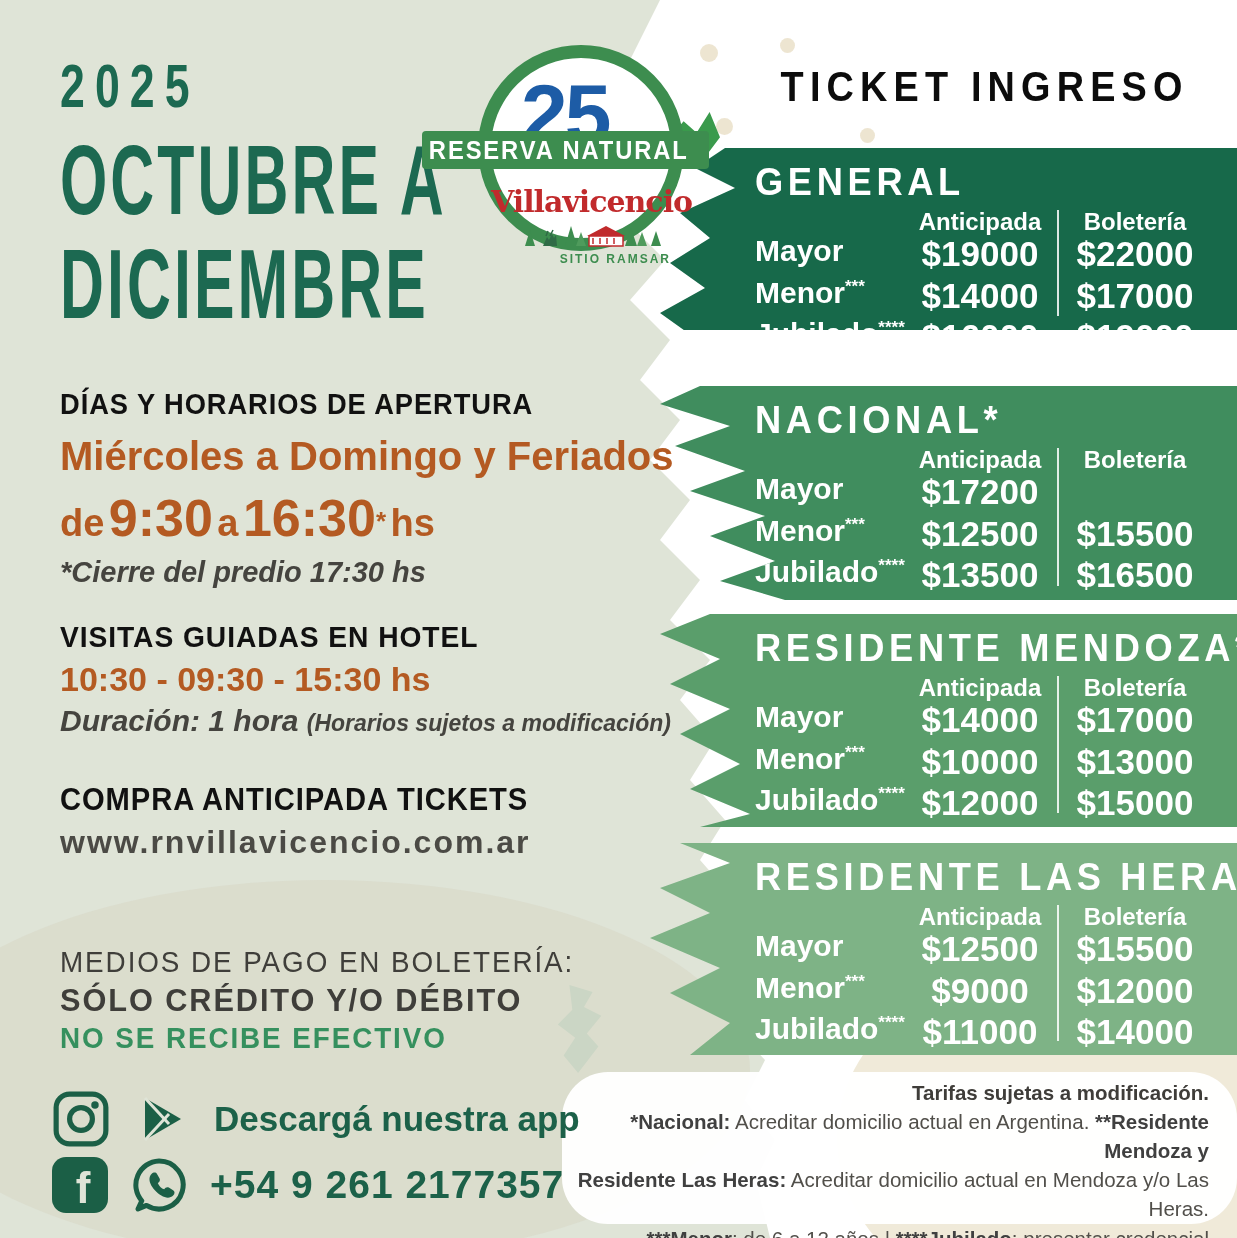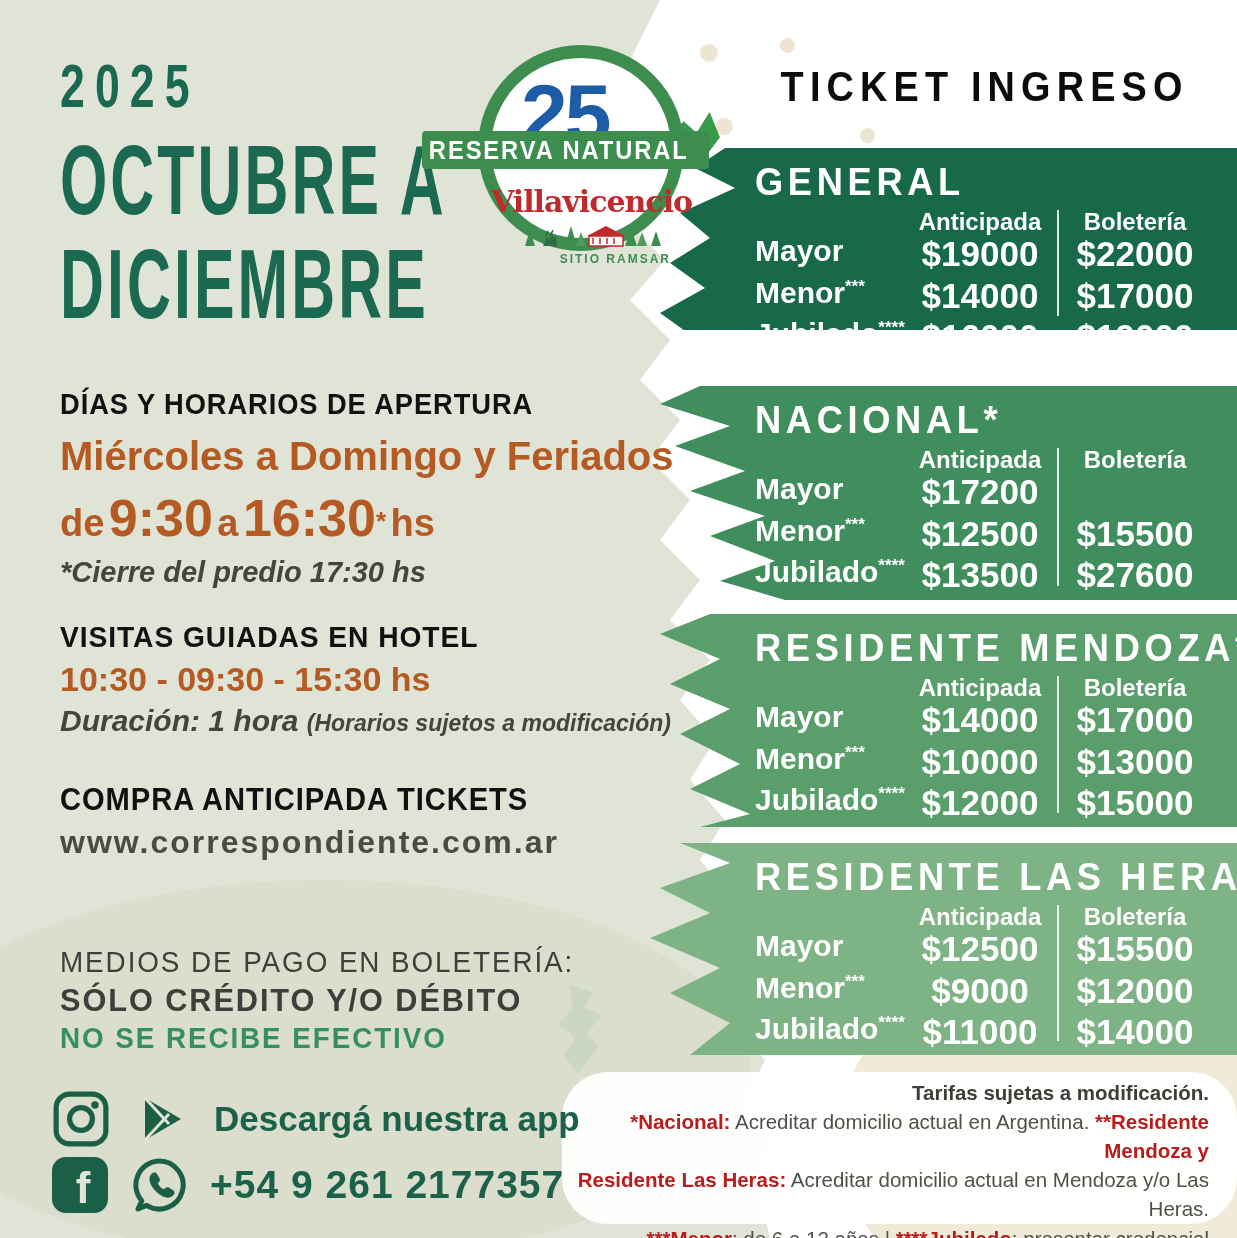--- a/index.html
+++ b/index.html
@@ -103,21 +103,21 @@
   .prow.r1{top:86px;}.prow.r2{top:128px;}.prow.r3{top:169px;}
   .prow .lbl{position:absolute;left:155px;font-size:30px;font-weight:600;}
   .prow .lbl sup{font-size:17px;}
   .prow .val{position:absolute;font-size:35px;font-weight:bold;text-align:center;}
   .prow .val.ant{left:280px;width:200px;}
   .prow .val.bol{left:445px;width:180px;}
 
   
   #footnotes{position:absolute;right:28px;top:1078px;width:650px;text-align:right;
     font-size:20.5px;line-height:1.42;color:#514f4a;z-index:8;}
-  #footnotes b{color:#b91c1c;}
+  #footnotes b{color:#404040;}
   #footnotes .bold-line{font-weight:bold;color:#3f3d39;}
 </style>
 </head>
 <body>
 
 <div id="poster">
 
   <div class="white-tear"></div>
   <div class="beige-blob"></div>
   <div class="cream-blob"></div>
@@ -177,21 +177,21 @@
   <div class="lblock grayit" id="opening-note">*Cierre del predio 17:30 hs</div>
 
   <div class="lblock h-black" id="tours-heading">VISITAS GUIADAS EN HOTEL</div>
   <div class="lblock orange" id="tours-times">10:30 - 09:30 - 15:30 hs</div>
   <div class="lblock grayit" id="tours-duration">
     <span>Duración: 1 hora</span>
     <span class="note">(Horarios sujetos a modificación)</span>
   </div>
 
   <div class="lblock h-black" id="purchase-heading">COMPRA ANTICIPADA TICKETS</div>
-  <div class="lblock" id="purchase-site">www.correspondiente.com.ar</div>
+  <div class="lblock" id="purchase-site">www.rnvillavicencio.com.ar</div>
 
   <div class="lblock" id="payment-1">MEDIOS DE PAGO EN BOLETERÍA:</div>
   <div class="lblock" id="payment-2">SÓLO CRÉDITO Y/O DÉBITO</div>
   <div class="lblock" id="payment-3">NO SE RECIBE EFECTIVO</div>
 
   <div class="contact-row" id="contact-row-1">
     <span class="icon">
       <svg width="58" height="58" viewBox="0 0 56 56" fill="none" stroke="#1b5f46">
         <rect x="4" y="4" width="48" height="48" rx="13" stroke-width="5"></rect>
         <circle cx="28" cy="28" r="11" stroke-width="5"></circle>
@@ -255,21 +255,21 @@
       <span class="val ant">$17200</span>
     </div>
     <div class="prow r2">
       <span class="lbl"><span>Menor</span><sup>***</sup></span>
       <span class="val ant">$12500</span>
       <span class="val bol">$15500</span>
     </div>
     <div class="prow r3">
       <span class="lbl"><span>Jubilado</span><sup>****</sup></span>
       <span class="val ant">$13500</span>
-      <span class="val bol">$27600</span>
+      <span class="val bol">$16500</span>
     </div>
   </section>
 
   <section class="panel p3" style="background-color: rgb(90, 158, 107);">
     <h2 class="ptitle">RESIDENTE MENDOZA**</h2>
     <div class="chead ant">Anticipada</div>
     <div class="chead bol">Boletería</div>
     <div class="vdiv"></div>
     <div class="prow r1">
       <span class="lbl"><span>Mayor</span><sup></sup></span>

